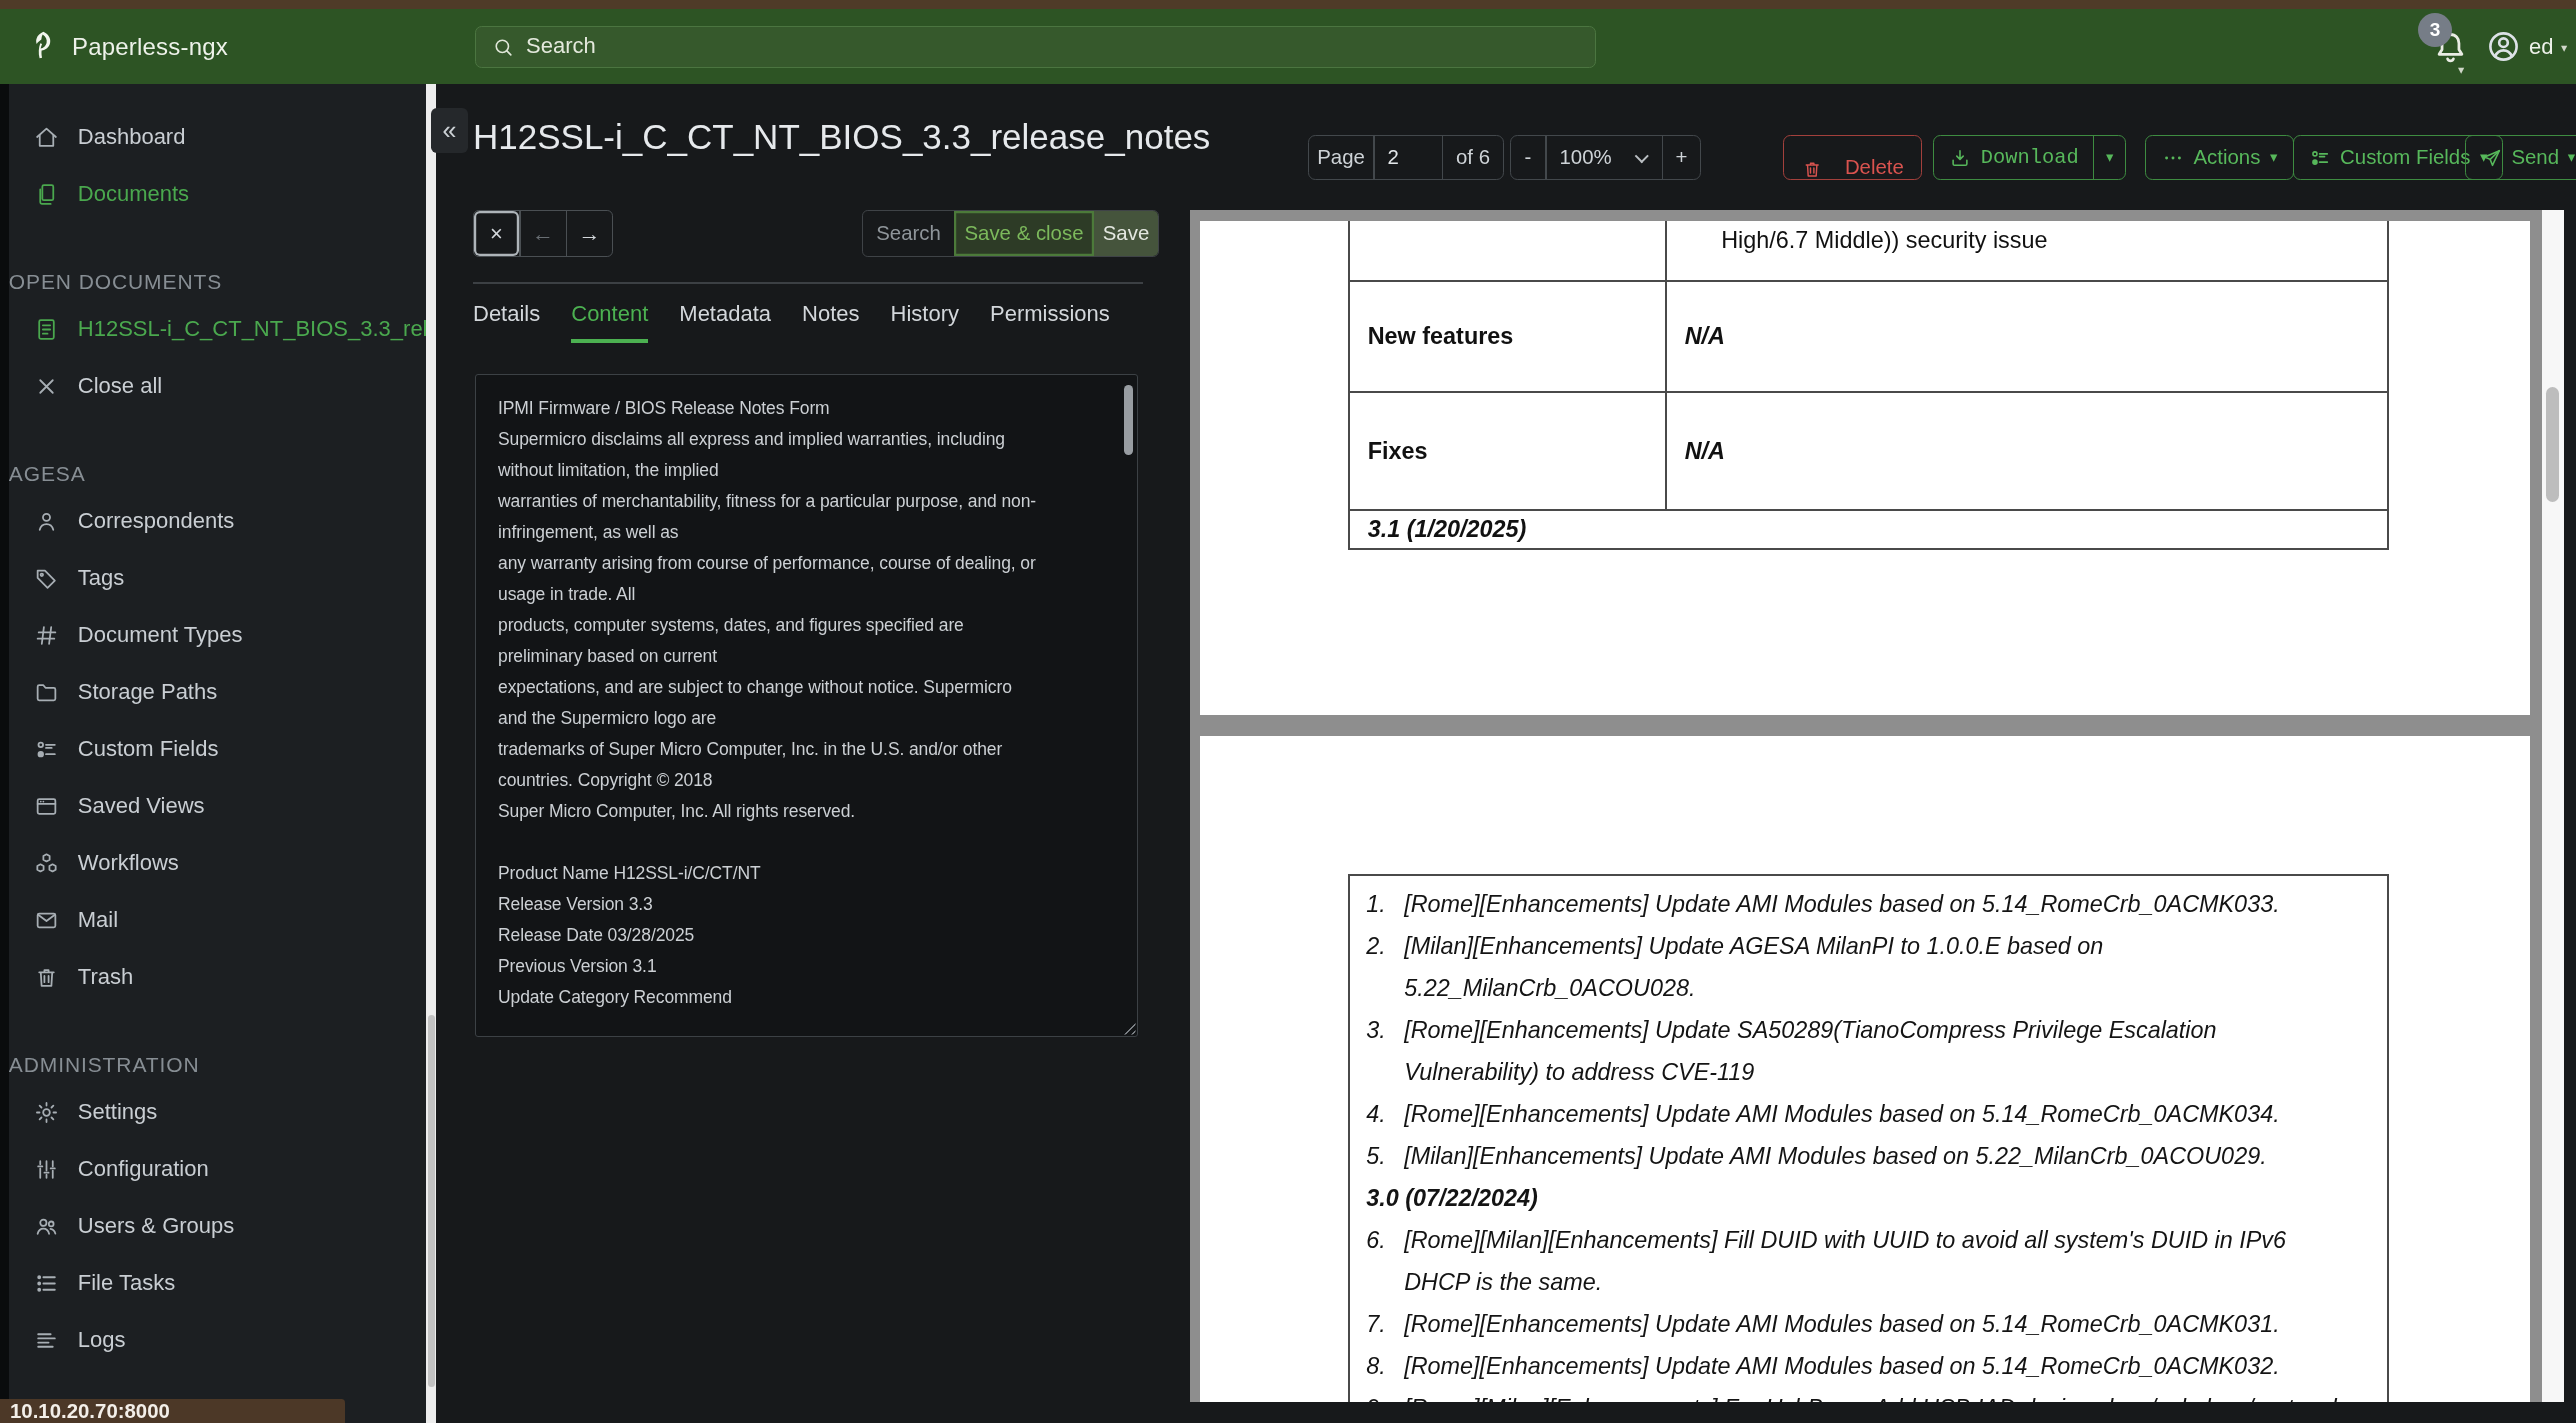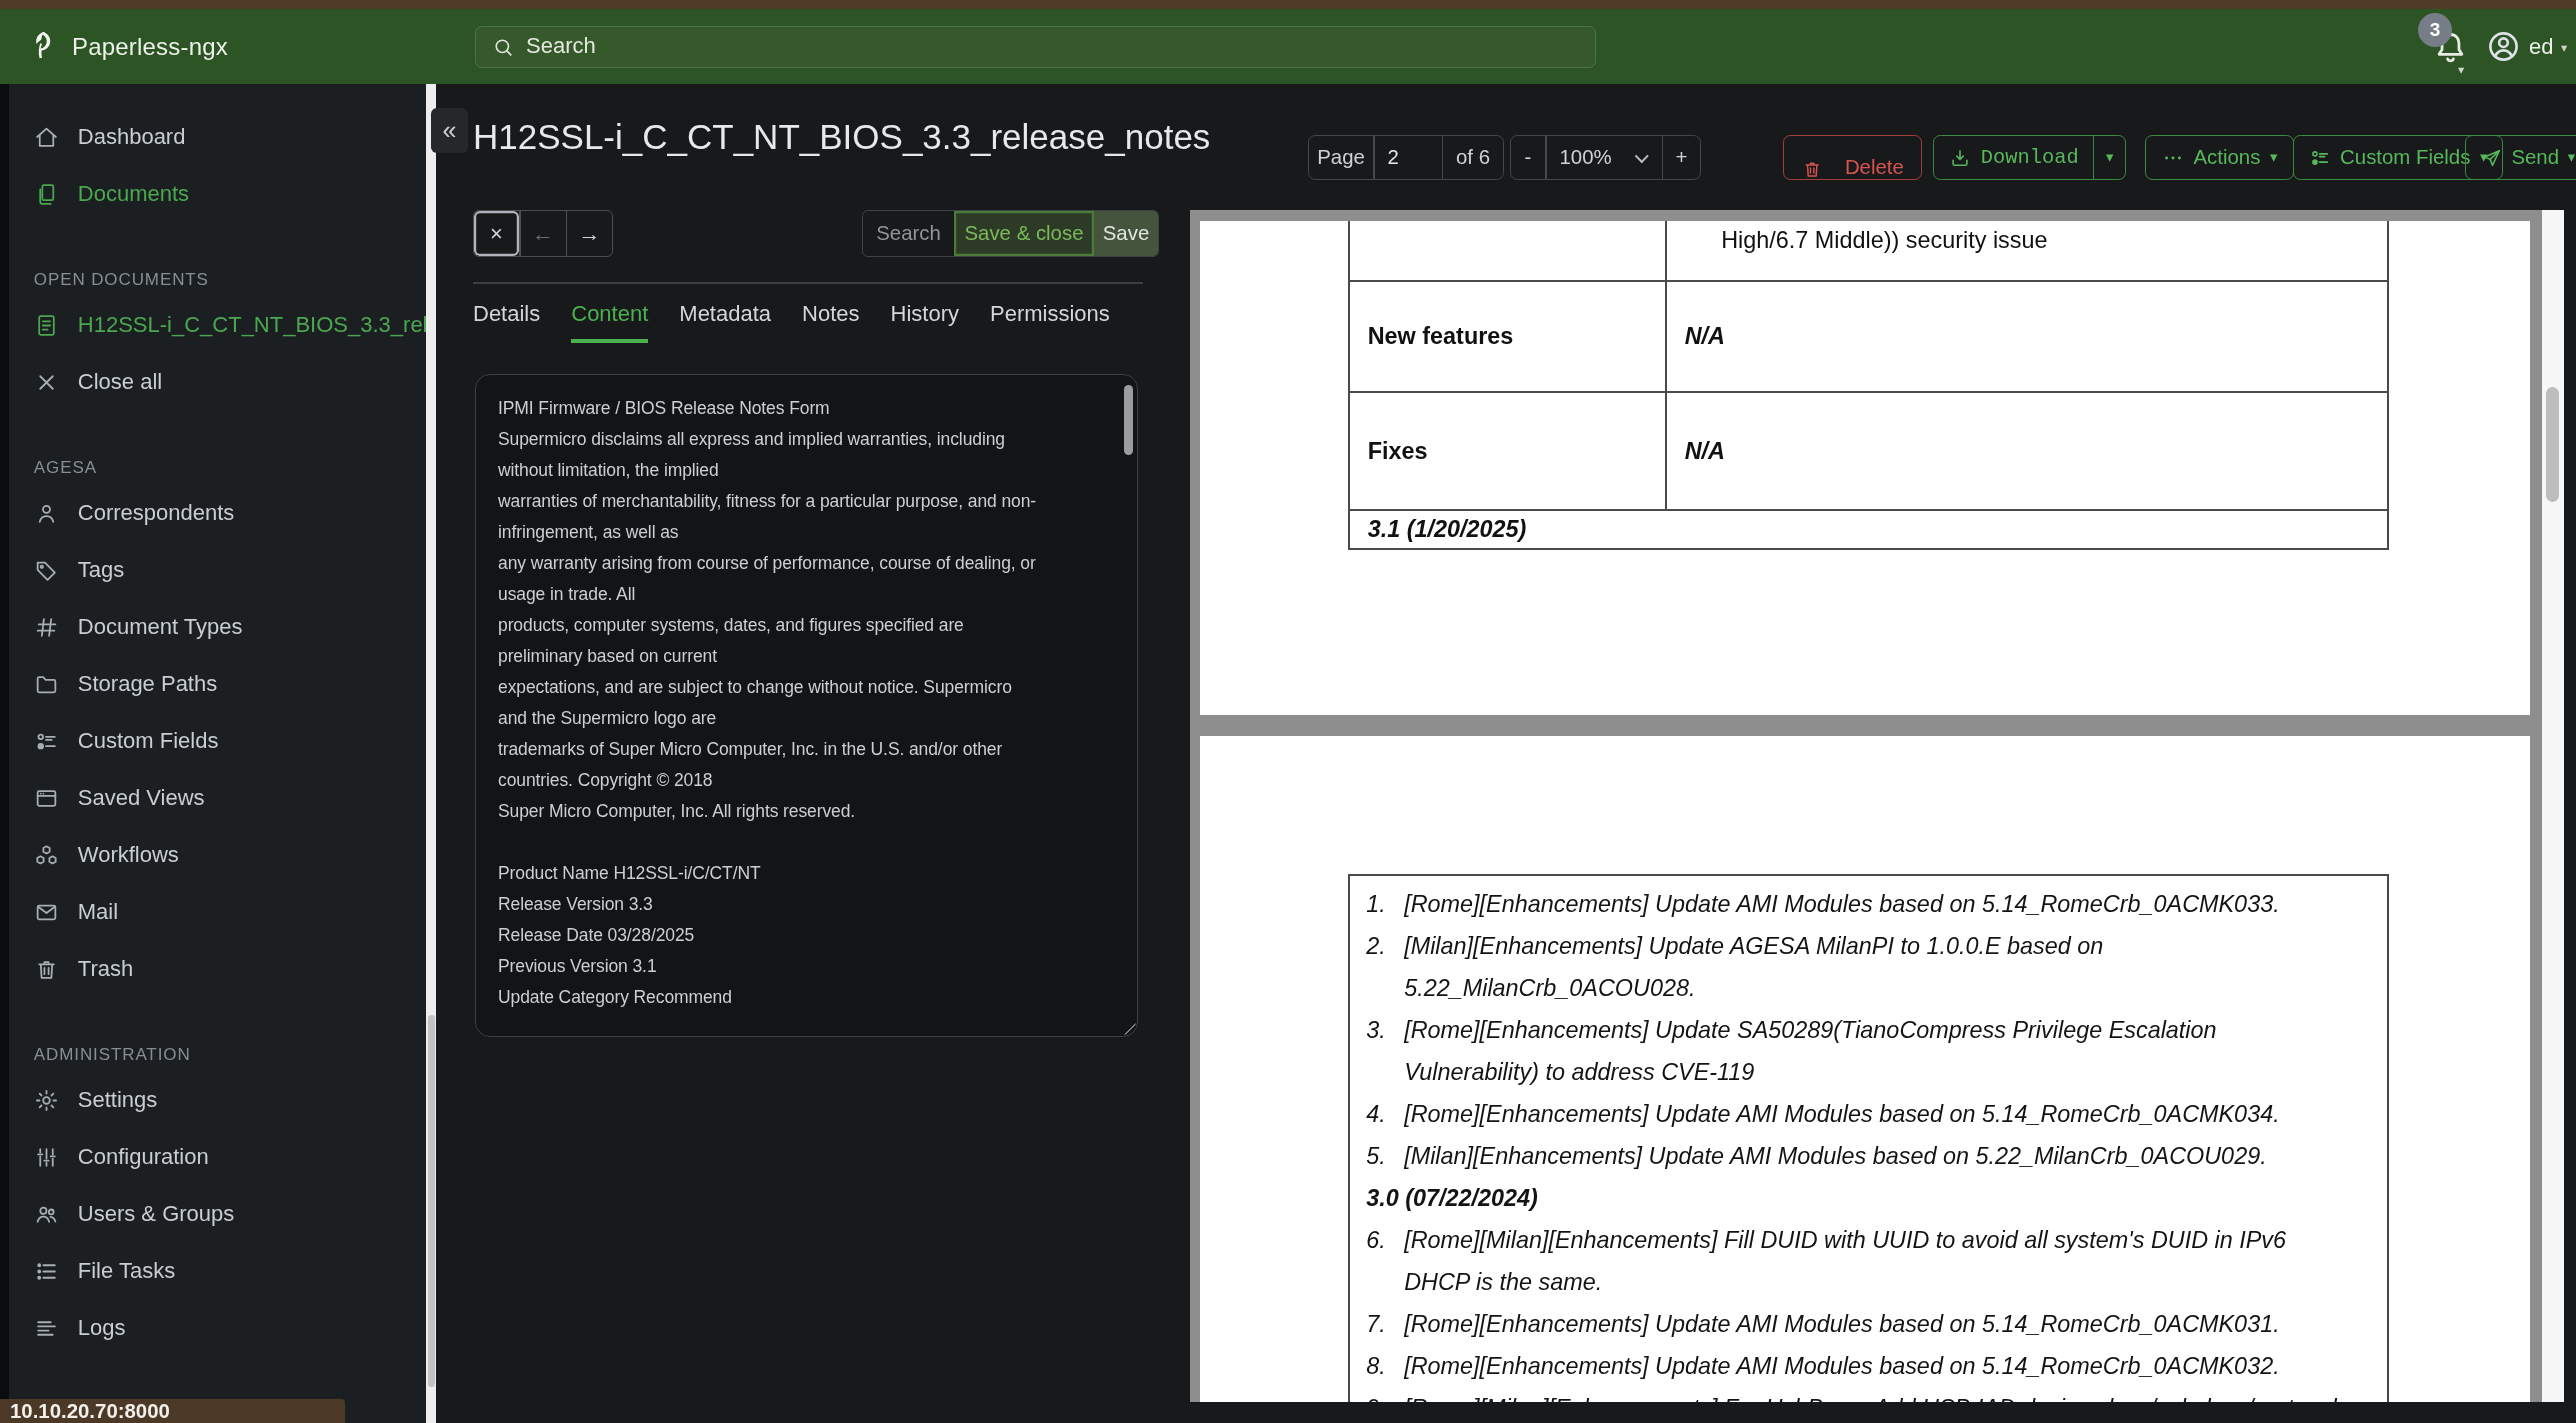--- a/index.html
+++ b/index.html
@@ -34,21 +34,21 @@
 
   
   .left-edge{left:0;top:84px;width:8.8px;height:1340px;background:#0a0c0d;}
   .sidebar{left:8.8px;top:84px;width:418px;height:1340px;background:#1c1f22;overflow:hidden;}
   #sidebar-nav{padding-top:31px;position:relative;height:100%;}
   .side-item{height:44px;display:flex;align-items:center;padding-left:25px;margin-bottom:13px;color:#c9ced3;cursor:pointer;}
   .side-item .icon{width:25px;height:25px;color:#a7aeb4;flex:0 0 25px;}
   .side-item .lbl{margin-left:19px;font-size:22px;white-space:nowrap;}
   .side-item.active{color:var(--accent-green);}
   .side-item.active .icon{color:var(--accent-green);}
-  .side-header{margin:54px 0 13px 0;padding-left:25px;font-size:17px;letter-spacing:0.9px;color:#878e94;}
+  .side-header{margin:54px 0 13px 0;font-size:21px;letter-spacing:0.9px;color:#878e94;}
   .side-item.partial{position:absolute;left:0;top:1311px;margin:0;width:100%;}
   .side-scrollbar{left:426px;top:84px;width:10.2px;height:1340px;background:#ededed;}
   .side-scroll-thumb{position:absolute;left:1.5px;top:931px;width:7.3px;height:372px;background:#c2c2c2;border-radius:3.7px;}
 
   
   .collapse-btn{left:431px;top:108px;width:37px;height:45px;background:#25282b;border-radius:5.8px;color:#ccd1d5;font-size:25px;display:flex;align-items:center;justify-content:center;cursor:pointer;}
   .doc-title{left:473px;top:117px;font-size:35px;color:#e6e9ec;font-weight:500;white-space:nowrap;}
 
   .ctl-group{top:135px;height:45px;border:1.5px solid #43484c;border-radius:7.3px;display:flex;align-items:stretch;color:#ced3d7;font-size:20.4px;overflow:hidden;}
   .ctl-cell{display:flex;align-items:center;justify-content:center;}
@@ -78,21 +78,21 @@
   .edit-nav .dim{color:#686e73;}
   .save-group{left:862px;top:210px;height:47px;border:1.5px solid #3f4347;border-radius:5.8px;display:flex;overflow:hidden;font-size:20.4px;}
   .save-group .cell{display:flex;align-items:center;justify-content:center;cursor:pointer;}
   .sg-discard{width:91px;color:#8f959a;}
   .sg-saveclose{width:140px;background:#2d3b26;color:#7cb95c;box-shadow:inset 0 0 0 2.2px #4c7a3a;}
   .sg-save{width:64px;background:#45543c;color:#e3e7e0;}
   .panel-divider{left:473px;top:282px;width:670px;height:1.5px;background:#3c4044;}
   .tabs{left:473px;top:301px;display:flex;gap:31px;}
   .tab{font-size:22px;color:#d3d7db;padding-bottom:11.7px;cursor:pointer;white-space:nowrap;}
   .tab.active{color:#4cb151;border-bottom:4.4px solid #4cb151;}
-  .textarea{left:475px;top:374px;width:663px;height:663px;background:#121416;border:1.5px solid #3c4145;border-radius:15px;overflow:hidden;}
+  .textarea{left:475px;top:374px;width:663px;height:663px;background:#121416;border:1.5px solid #3c4145;border-radius:3px;overflow:hidden;}
   .ta-text{position:absolute;left:22px;top:17.5px;font-size:17.5px;line-height:31px;letter-spacing:-0.1px;color:#ccd0d4;white-space:pre;}
   .ta-thumb{position:absolute;right:3.7px;top:10.2px;width:9.5px;height:70px;background:#989da2;border-radius:4.4px;}
   .ta-resize{position:absolute;right:1.5px;bottom:1.5px;width:16px;height:16px;background:repeating-linear-gradient(135deg,transparent 0 3.7px,#7b8085 3.7px 5.1px);clip-path:polygon(100% 0,100% 100%,0 100%);}
 
   
   .pdf{left:1190px;top:210px;width:1374px;height:1192px;background:#8e8e8e;overflow:hidden;}
   .pdf-scroll{position:absolute;right:0;top:0;width:22px;height:100%;background:#f7f7f7;}
   .pdf-thumb{position:absolute;left:4.4px;top:177px;width:13px;height:115px;background:#bdbdbd;border-radius:6.6px;}
   .pdf-page{position:absolute;left:10.2px;width:1330px;background:#ffffff;}
   .page1{top:11px;height:494px;}

